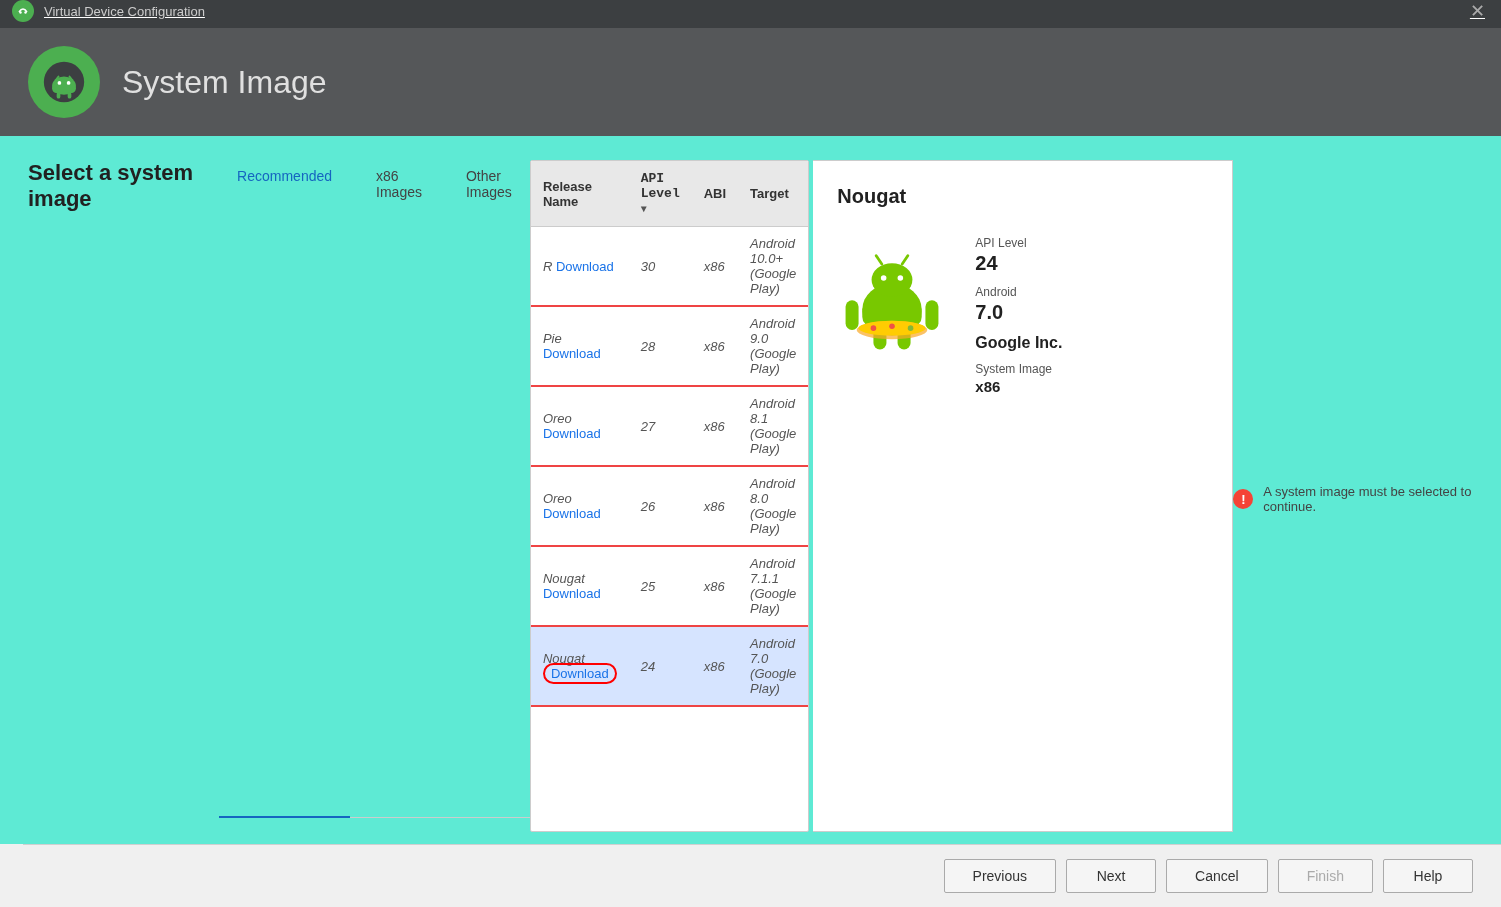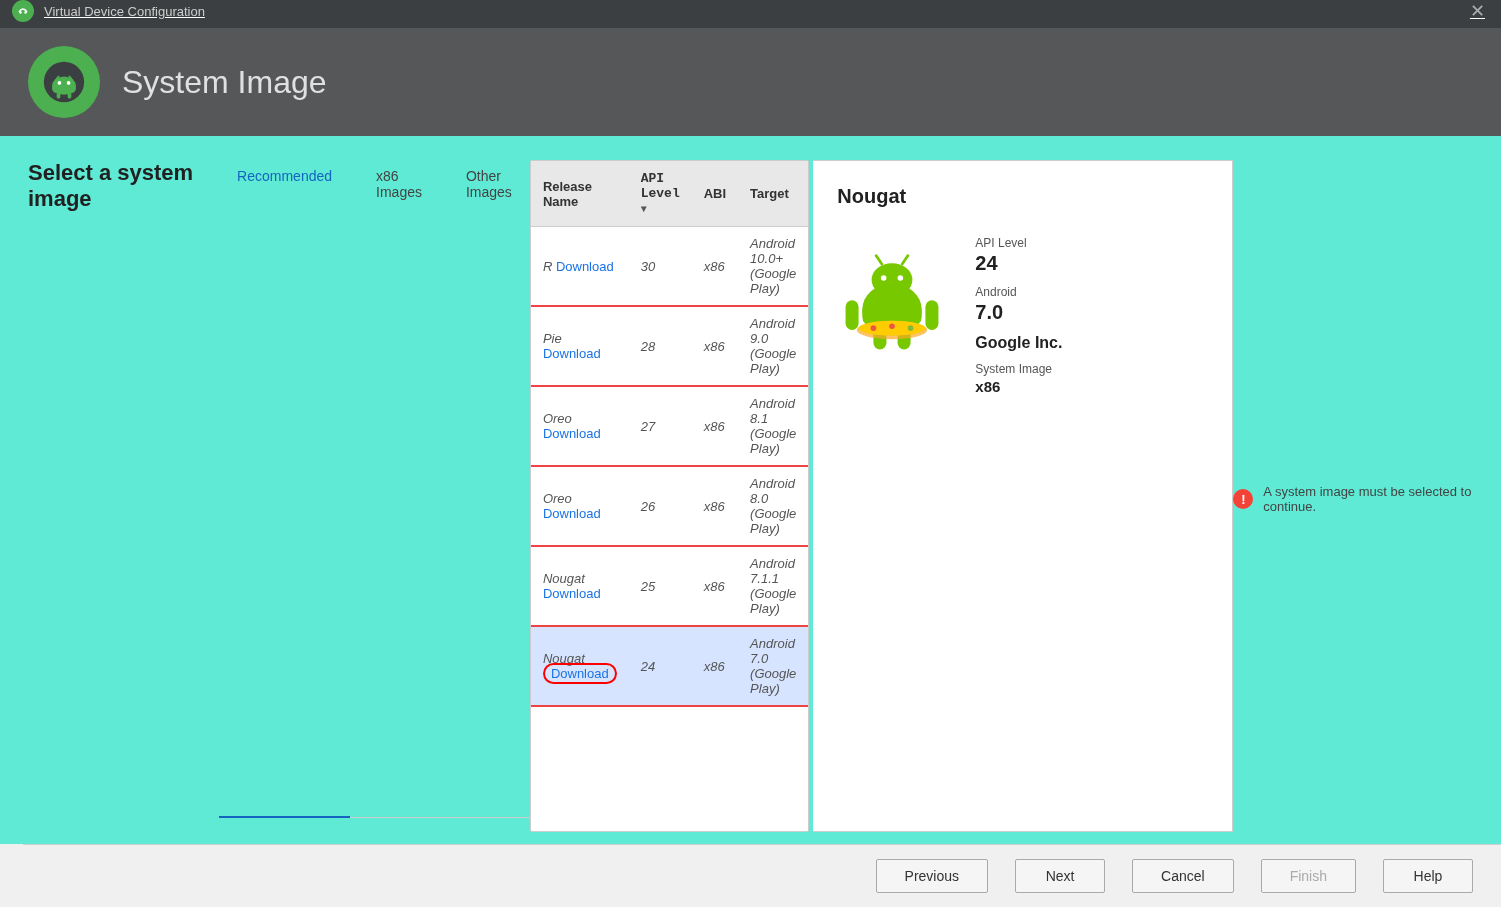--- a/index.html
+++ b/index.html
@@ -202,21 +202,21 @@
     }
 
     
     .footer {
       background: #f0f0f0;
       border-top: 1px solid #d0d0d0;
       padding: 14px 28px;
       display: flex;
       justify-content: flex-end;
       align-items: flex-start;
-      gap: 27px;
+      gap: 10px;
       flex-shrink: 0;
       margin-left: 23px;
     }
     .footer-btn {
       padding: 8px 28px;
       font-size: 14px;
       border: 1px solid #aaa;
       background: #f5f5f5;
       color: #333;
       cursor: pointer;

